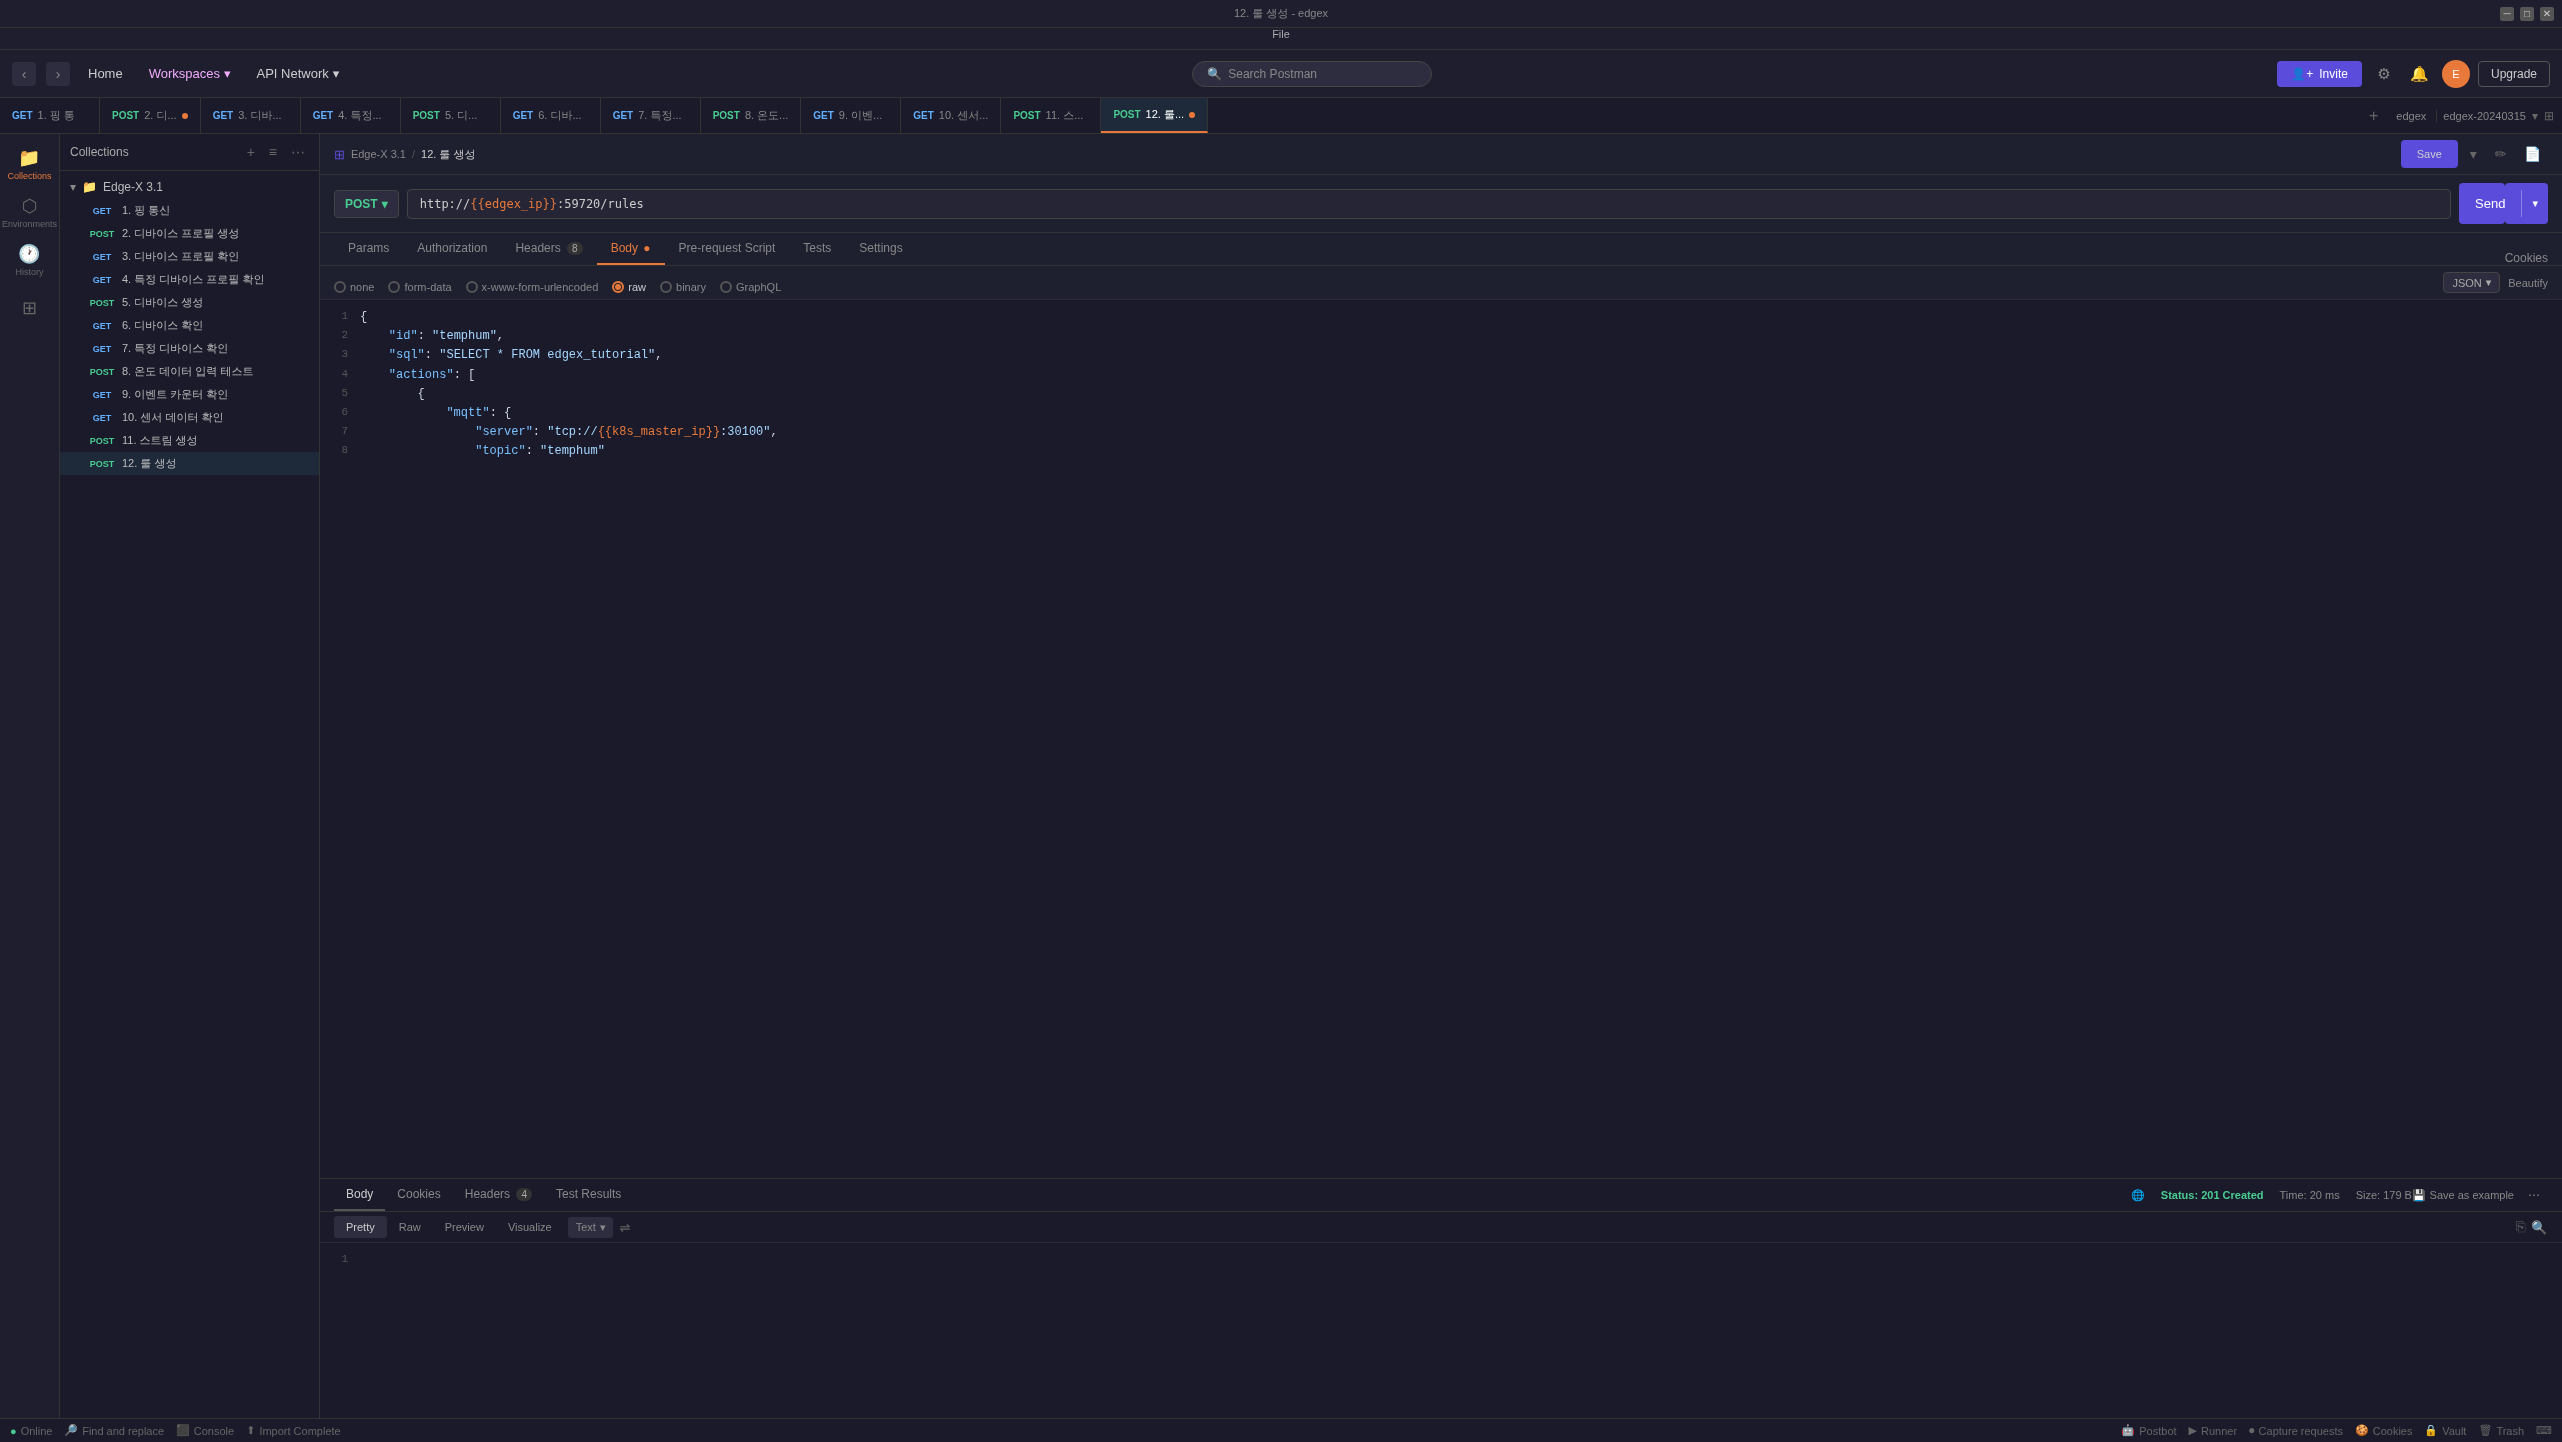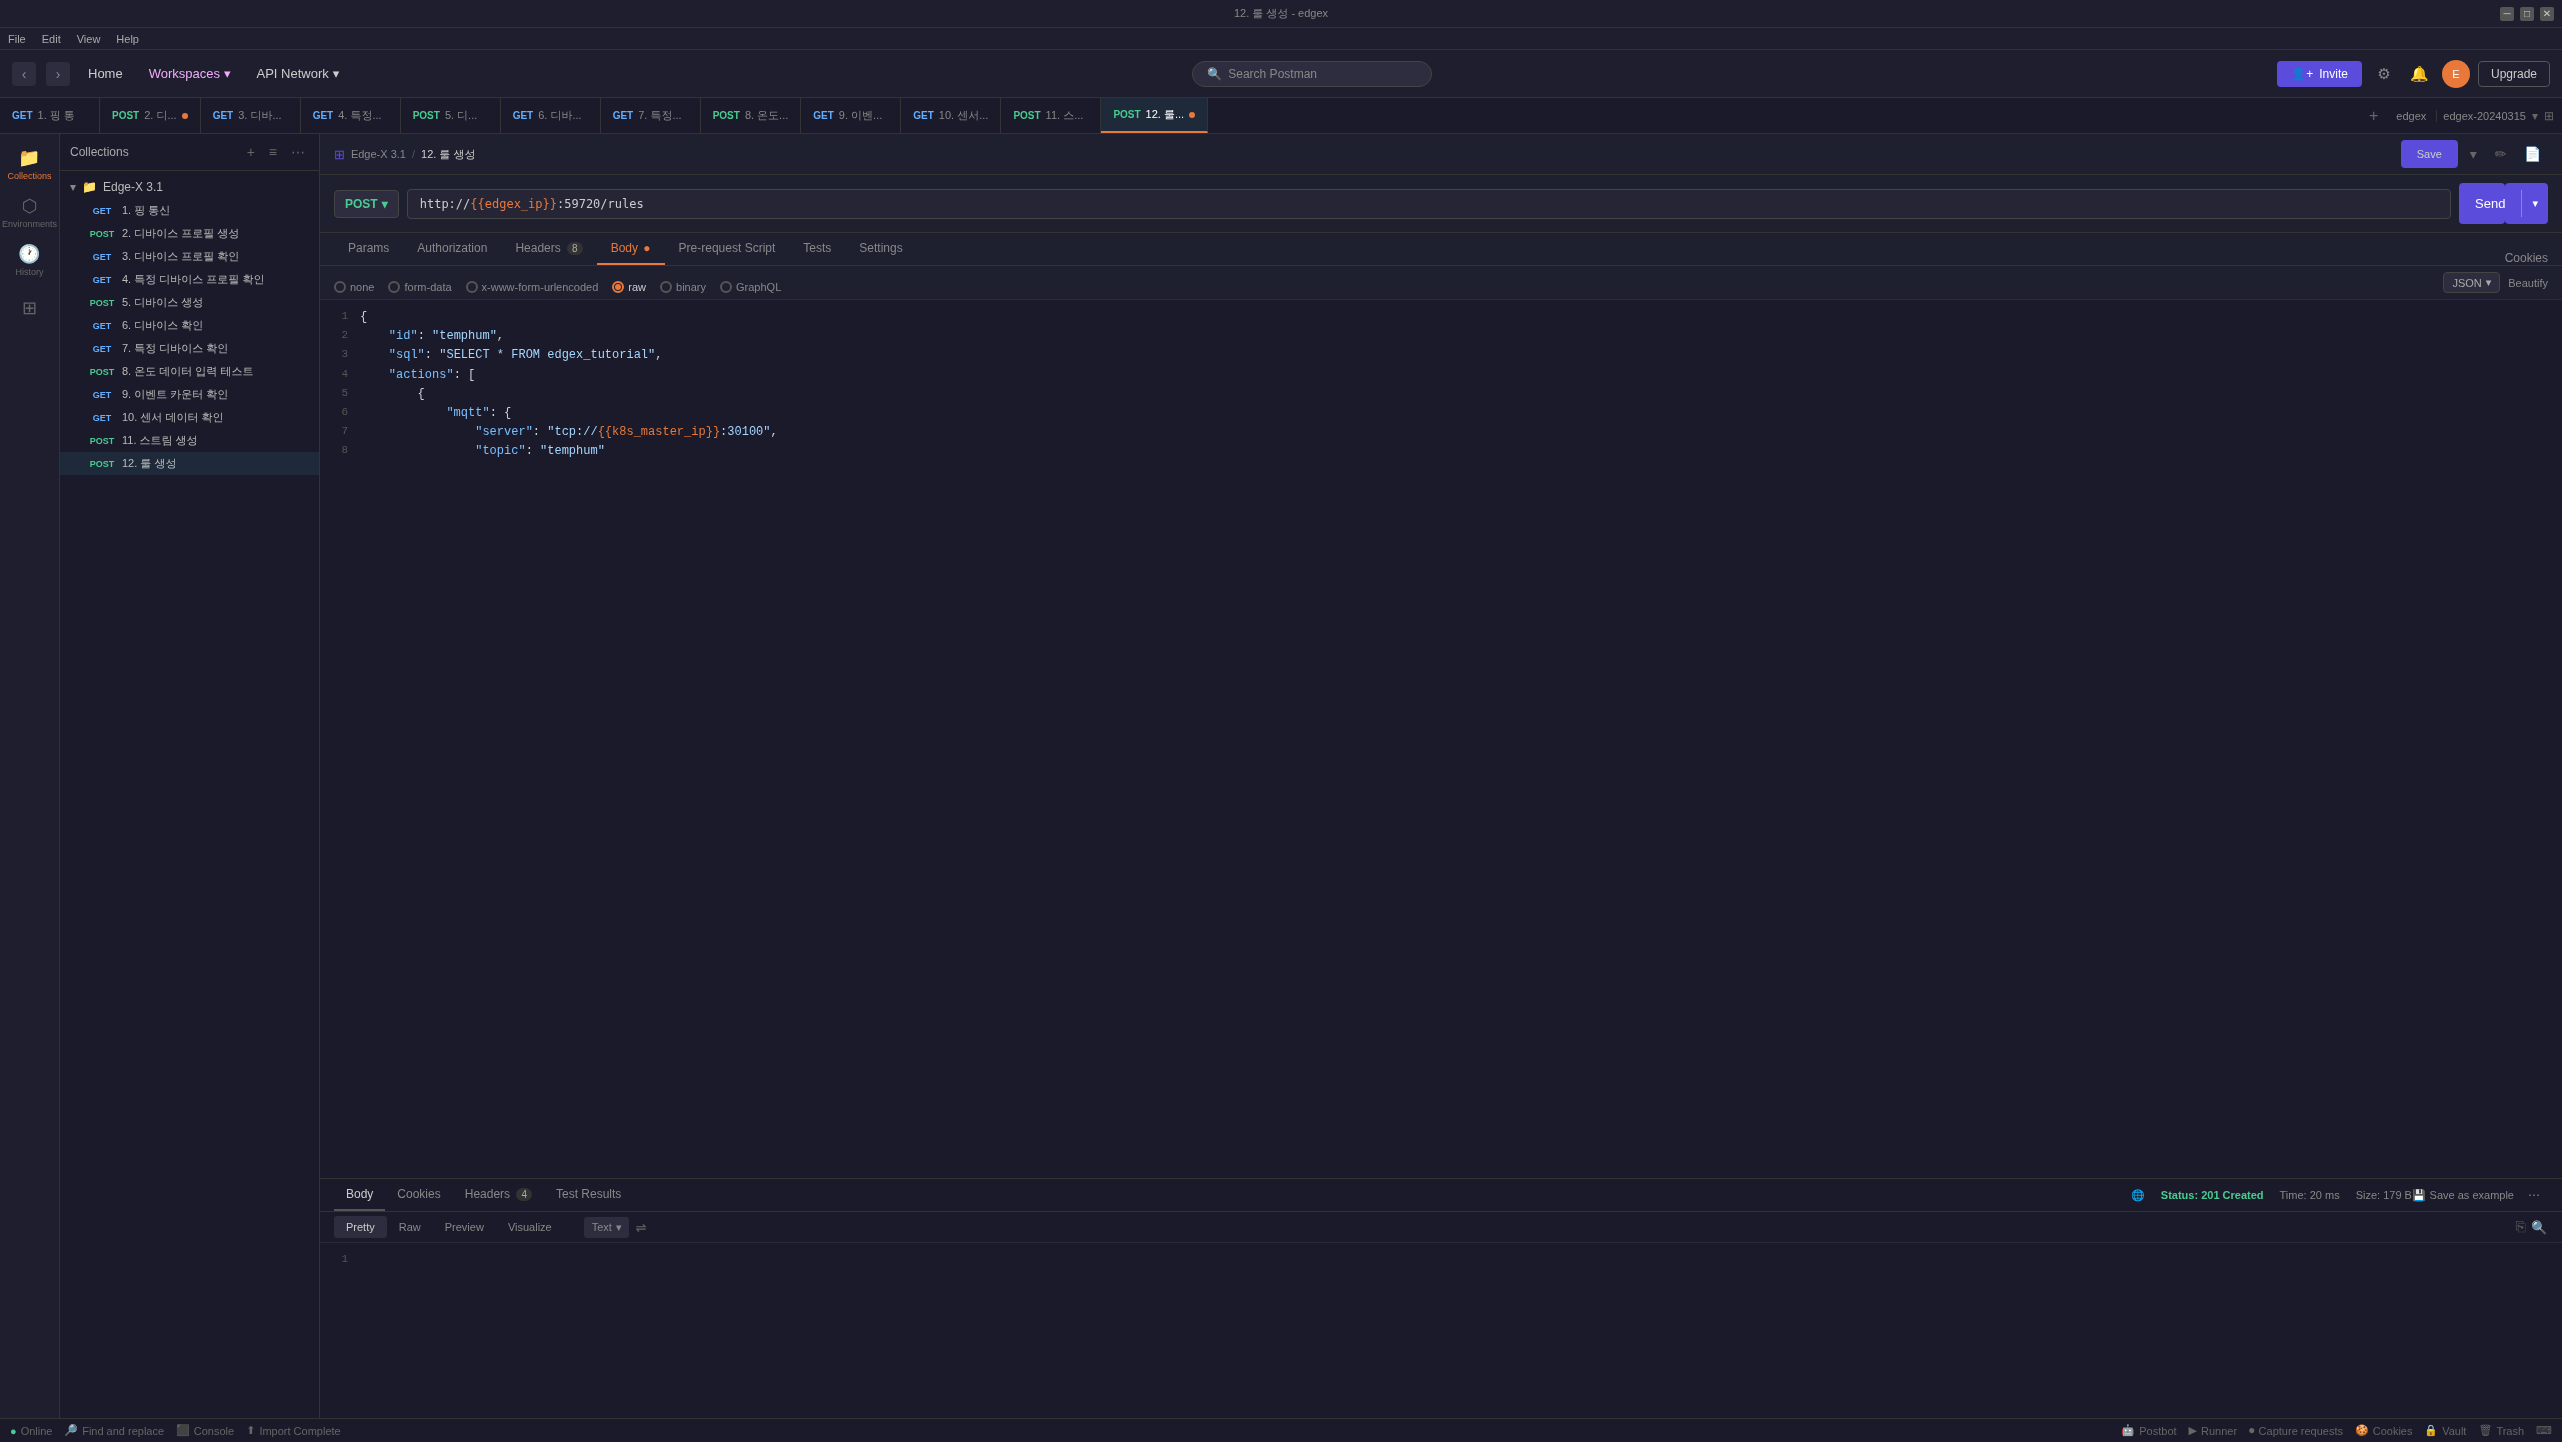--- a/index.html
+++ b/index.html
@@ -4,21 +4,21 @@
   <style>
     * { box-sizing: border-box; margin: 0; padding: 0; }
     body { font-family: -apple-system, BlinkMacSystemFont, 'Segoe UI', sans-serif; font-size: 12px; background: #1a1a2e; color: #c9d1d9; overflow: hidden; height: 100vh; display: flex; flex-direction: column; }
 
     
     .title-bar { background: #1e1e2e; height: 28px; display: flex; align-items: center; justify-content: center; font-size: 11px; color: #888; border-bottom: 1px solid #333; flex-shrink: 0; position: relative; }
     .title-bar-controls { position: absolute; right: 8px; display: flex; gap: 6px; align-items: center; }
     .title-bar-btn { width: 14px; height: 14px; border-radius: 2px; background: #555; border: none; cursor: pointer; font-size: 10px; color: #ccc; display: flex; align-items: center; justify-content: center; }
 
     
-    .menu-bar { background: #1e1e2e; height: 22px; display: flex; align-items: center; padding: 0 8px; gap: 16px; border-bottom: 1px solid #333; flex-shrink: 0; }
+    .menu-bar { background: #1e1e2e; height: 22px; display: flex; align-items: center; padding: 0 8px; gap: 16px; border-bottom: 1px solid #333; flex-shrink: 0; flex-direction: column; }
     .menu-item { font-size: 11px; color: #aaa; cursor: pointer; }
 
     
     .top-nav { background: #1e1e2e; height: 48px; display: flex; align-items: center; padding: 0 12px; gap: 10px; border-bottom: 1px solid #333; flex-shrink: 0; }
     .nav-arrow { width: 24px; height: 24px; border-radius: 4px; background: #2d2d3f; border: none; color: #888; cursor: pointer; display: flex; align-items: center; justify-content: center; font-size: 14px; }
     .nav-home { font-size: 13px; color: #ccc; cursor: pointer; padding: 4px 8px; border-radius: 4px; }
     .nav-workspaces { font-size: 13px; color: #f0abfc; cursor: pointer; padding: 4px 8px; border-radius: 4px; display: flex; align-items: center; gap: 4px; }
     .nav-api { font-size: 13px; color: #ccc; cursor: pointer; padding: 4px 8px; border-radius: 4px; display: flex; align-items: center; gap: 4px; }
     .search-bar { margin-left: auto; background: #2d2d3f; border: 1px solid #444; border-radius: 20px; padding: 5px 14px; display: flex; align-items: center; gap: 6px; width: 240px; color: #888; font-size: 12px; cursor: pointer; }
     .nav-right { display: flex; align-items: center; gap: 8px; margin-left: auto; }
@@ -125,21 +125,21 @@
     .resp-status { margin-left: auto; display: flex; align-items: center; gap: 16px; font-size: 11px; color: #888; }
     .status-ok { color: #49cc90; font-weight: bold; }
     .resp-actions { display: flex; gap: 6px; align-items: center; }
     .resp-action-btn { background: transparent; border: none; color: #888; cursor: pointer; font-size: 12px; padding: 3px 8px; border-radius: 3px; }
     .save-example-btn { background: transparent; border: none; color: #888; font-size: 11px; cursor: pointer; display: flex; align-items: center; gap: 4px; }
 
     
     .resp-body-tabs { display: flex; align-items: center; padding: 4px 14px; border-bottom: 1px solid #2a2a3a; gap: 0; background: #1a1a2a; }
     .resp-body-tab { padding: 5px 12px; font-size: 11px; color: #888; cursor: pointer; border-radius: 3px; }
     .resp-body-tab.active { background: #2d2d3f; color: #ccc; }
-    .resp-body-tab-format { padding: 4px 8px; font-size: 11px; color: #888; cursor: pointer; background: #2d2d3f; border-radius: 3px; display: flex; align-items: center; gap: 4px; margin-left: 20px; }
+    .resp-body-tab-format { padding: 4px 8px; font-size: 11px; color: #888; cursor: pointer; background: #2d2d3f; border-radius: 3px; display: flex; align-items: center; gap: 4px; margin-left: 4px; }
     .resp-body-icons { margin-left: auto; display: flex; gap: 6px; }
     .resp-body-icon-btn { background: transparent; border: none; color: #666; font-size: 13px; cursor: pointer; }
 
     
     .response-content { flex: 1; overflow-y: auto; padding: 8px 0; font-family: 'Courier New', monospace; font-size: 12px; line-height: 1.6; background: #1a1a2a; }
     .response-content::-webkit-scrollbar { width: 6px; }
     .response-content::-webkit-scrollbar-thumb { background: #333; }
     .resp-text { color: #c9d1d9; padding: 8px 14px 8px 52px; white-space: pre; }
     .cursor { display: inline-block; width: 2px; height: 14px; background: #ccc; vertical-align: text-bottom; animation: blink 1s infinite; }
     @keyframes blink { 0%,100%{opacity:1} 50%{opacity:0} }

